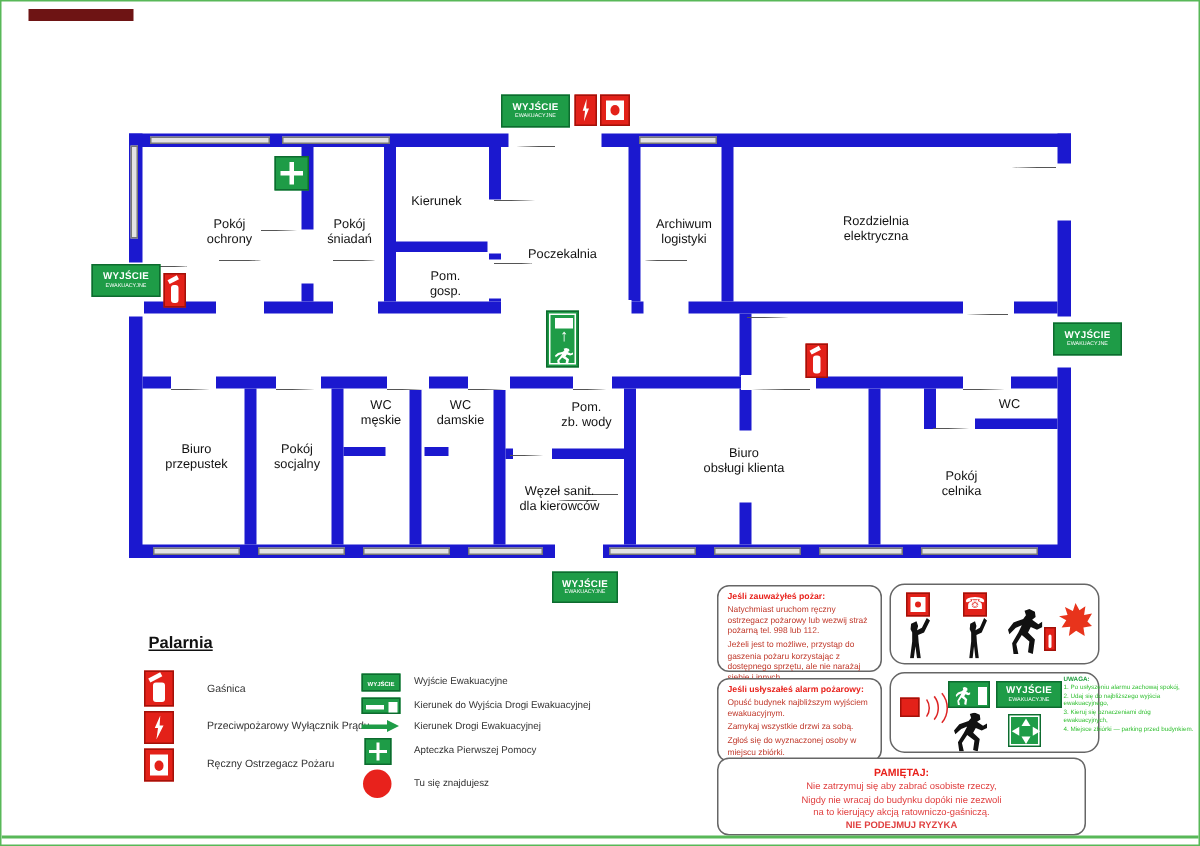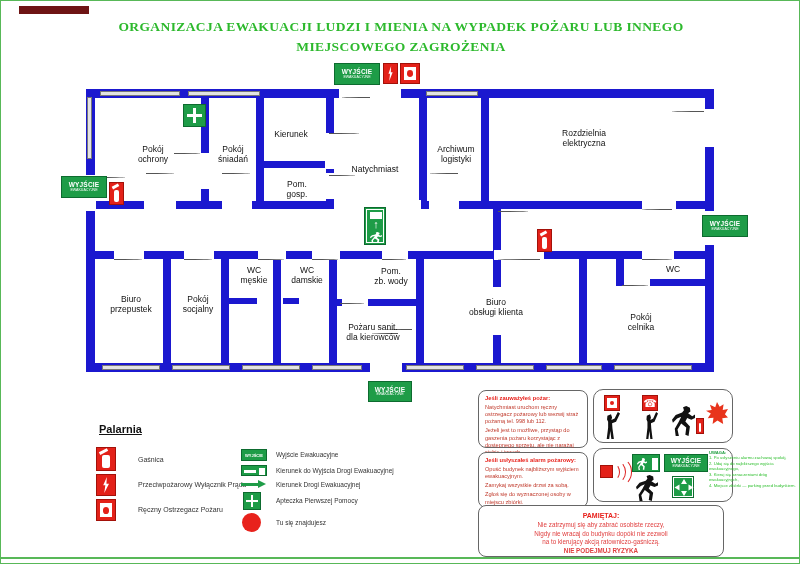--- a/index.html
+++ b/index.html
@@ -61,21 +61,20 @@
   .fine{position:absolute;left:708px;top:449px;width:88px;font-size:4.2px;line-height:1.3;color:#2fbf2f;}
   .tri{position:absolute;width:0;height:0;border-left:3px solid transparent;border-right:3px solid transparent;border-bottom:5px solid #fff;}
 </style>
 </head>
 <body>
 
 <div id="page">
 
   <div class="abs" style="left:18px;top:5px;width:70px;height:8px;background:#6e1414;"></div>
 
-  <div id="title">ORGANIZACJA EWAKUACJI LUDZI I MIENIA NA WYPADEK POŻARU LUB INNEGO MIEJSCOWEGO ZAGROŻENIA</div>
 
   <div id="plan">
       <div class="w" style="left: 0px; top: 6px; width: 628px; height: 9px;"></div>
       <div class="w" style="left: 0px; top: 280px; width: 628px; height: 9px;"></div>
       <div class="w" style="left: 0px; top: 6px; width: 9px; height: 283px;"></div>
       <div class="w" style="left: 619px; top: 6px; width: 9px; height: 283px;"></div>
       <div class="w" style="left: 9px; top: 118px; width: 610px; height: 8px;"></div>
       <div class="w" style="left: 9px; top: 168px; width: 610px; height: 8px;"></div>
       <div class="w" style="left: 115px; top: 15px; width: 8px; height: 103px;"></div>
       <div class="w" style="left: 170px; top: 15px; width: 8px; height: 103px;"></div>
@@ -154,36 +153,36 @@
       <div class="arc br" style="left: 88px; top: 70px; width: 26px;"></div>
       <div class="arc tl" style="left: 300px; top: 246px; width: 26px;"></div>
 
     <div class="rlabel" style="left:67px;top:71px;">Pokój
 ochrony</div>
     <div class="rlabel" style="left:147px;top:71px;">Pokój
 śniadań</div>
     <div class="rlabel" style="left:205px;top:51px;">Kierunek</div>
     <div class="rlabel" style="left:211px;top:106px;">Pom.
 gosp.</div>
-    <div class="rlabel" style="left:289px;top:86px;">Natychmiast</div>
+    <div class="rlabel" style="left:289px;top:86px;">Poczekalnia</div>
     <div class="rlabel" style="left:370px;top:71px;">Archiwum
 logistyki</div>
-    <div class="rlabel" style="left:498px;top:55px;">Rozdzielnia
+    <div class="rlabel" style="left:498px;top:69px;">Rozdzielnia
 elektryczna</div>
     <div class="rlabel" style="left:45px;top:221px;">Biuro
 przepustek</div>
     <div class="rlabel" style="left:112px;top:221px;">Pokój
 socjalny</div>
     <div class="rlabel" style="left:168px;top:192px;">WC
 męskie</div>
     <div class="rlabel" style="left:221px;top:192px;">WC
 damskie</div>
     <div class="rlabel" style="left:305px;top:193px;">Pom.
 zb. wody</div>
-    <div class="rlabel" style="left:287px;top:249px;">Pożaru sanit.
+    <div class="rlabel" style="left:287px;top:249px;">Węzeł sanit.
 dla kierowców</div>
     <div class="rlabel" style="left:410px;top:224px;">Biuro
 obsługi klienta</div>
     <div class="rlabel" style="left:587px;top:186px;">WC</div>
     <div class="rlabel" style="left:555px;top:239px;">Pokój
 celnika</div>
 
     <div class="tile green-tile" style="left:97px;top:21px;width:23px;height:23px;">
       <div class="cross-v"></div>
         <div class="cross-h"></div>

